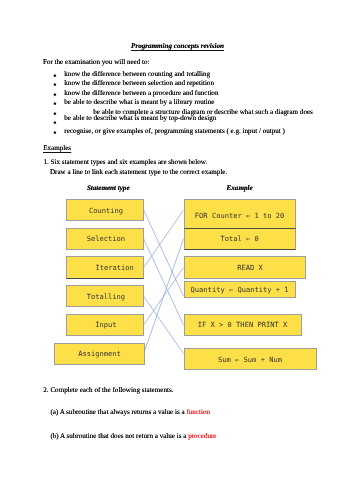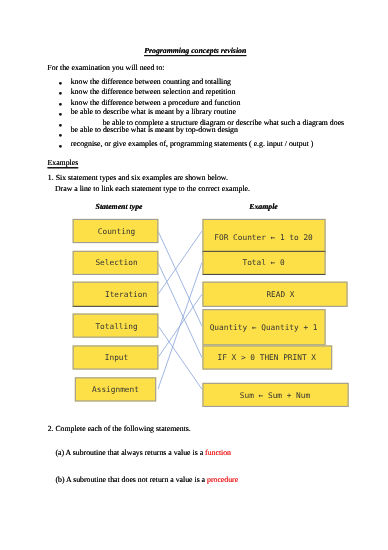--- a/index.html
+++ b/index.html
@@ -60,25 +60,25 @@
       <line x1="143.7" y1="296.25" x2="183.5" y2="353.65" stroke="#8ba6dc" stroke-width="0.75"></line>
       <line x1="143.7" y1="324.95" x2="183.5" y2="267.54999999999995" stroke="#8ba6dc" stroke-width="0.75"></line>
       <line x1="143.7" y1="353.65" x2="183.5" y2="238.85" stroke="#8ba6dc" stroke-width="0.75"></line>
     </svg>
   <div id="boxes">
       <div class="bx" style="left: 65.6px; top: 199px; width: 78.1px; height: 22.3px; border-color: rgb(157, 157, 157); padding-left: 2.6px;">Counting</div>
       <div class="bx" style="left: 65.6px; top: 227.7px; width: 78.1px; height: 22.3px; border-color: rgb(157, 157, 157); padding-left: 2.6px;">Selection</div>
       <div class="bx" style="left: 65.6px; top: 256.4px; width: 78.1px; height: 22.3px; border-color: rgb(157, 157, 157) rgb(157, 157, 157) rgb(74, 74, 74); padding-left: 20px;">Iteration</div>
       <div class="bx" style="left: 65.6px; top: 285.1px; width: 78.1px; height: 22.3px; border-color: rgb(157, 157, 157); padding-left: 2.6px;">Totalling</div>
       <div class="bx" style="left: 65.6px; top: 313.8px; width: 78.1px; height: 22.3px; border-color: rgb(157, 157, 157); padding-left: 2.6px;">Input</div>
-      <div class="bx" style="left: 68px; top: 342.5px; width: 74px; height: 22.3px; border-color: rgb(157, 157, 157); padding-left: 0;">Assignment</div>
+      <div class="bx" style="left: 54px; top: 342.5px; width: 91px; height: 22.3px; border-color: rgb(157, 157, 157); padding-left: 0;">Assignment</div>
       <div class="bx" style="left: 183.5px; top: 199px; width: 112.2px; height: 33px; border-color: rgb(157, 157, 157); padding-left: 0px;">FOR Counter ← 1 to 20</div>
       <div class="bx" style="left: 183.5px; top: 227.7px; width: 112.2px; height: 22.3px; border-color: rgb(74, 74, 74) rgb(157, 157, 157); padding-left: 0px;">Total ← 0</div>
-      <div class="bx" style="left: 183.5px; top: 256.4px; width: 132px; height: 22.3px; border-color: rgb(157, 157, 157); padding-left: 11px;">READ X</div>
-      <div class="bx" style="left: 183.5px; top: 281px; width: 112.2px; height: 33px; border-color: rgb(157, 157, 157); padding-left: 0px;">Quantity ← Quantity + 1</div>
+      <div class="bx" style="left: 183.5px; top: 256.4px; width: 122px; height: 22.3px; border-color: rgb(157, 157, 157); padding-left: 11px;">READ X</div>
+      <div class="bx" style="left: 183.5px; top: 281px; width: 112.2px; height: 17px; border-color: rgb(157, 157, 157); padding-left: 0px;">Quantity ← Quantity + 1</div>
       <div class="bx" style="left: 183.5px; top: 313.8px; width: 118px; height: 22.3px; border-color: rgb(157, 157, 157); padding-left: 0px;">IF X &gt; 0 THEN PRINT X</div>
       <div class="bx" style="left: 183.5px; top: 348px; width: 133px; height: 22.3px; border-color: rgb(157, 157, 157); padding-left: 0px;">Sum ← Sum + Num</div>
     </div>
 
   <div class="t" id="q2l1" style="top: 387.491px; left: 43.3px;">2. Complete each of the following statements.</div>
   <div id="q2parts">
       <div class="t" style="left: 50.4px; top: 408.991px;"><span>(a) A subroutine that always returns a value is a </span><span class="ans" style="color: rgb(238, 36, 36);">function</span></div>
       <div class="t" style="left: 50.4px; top: 432.991px;"><span>(b) A subroutine that does not return a value is a </span><span class="ans" style="color: rgb(238, 36, 36);">procedure</span></div>
     </div>
 </div>

